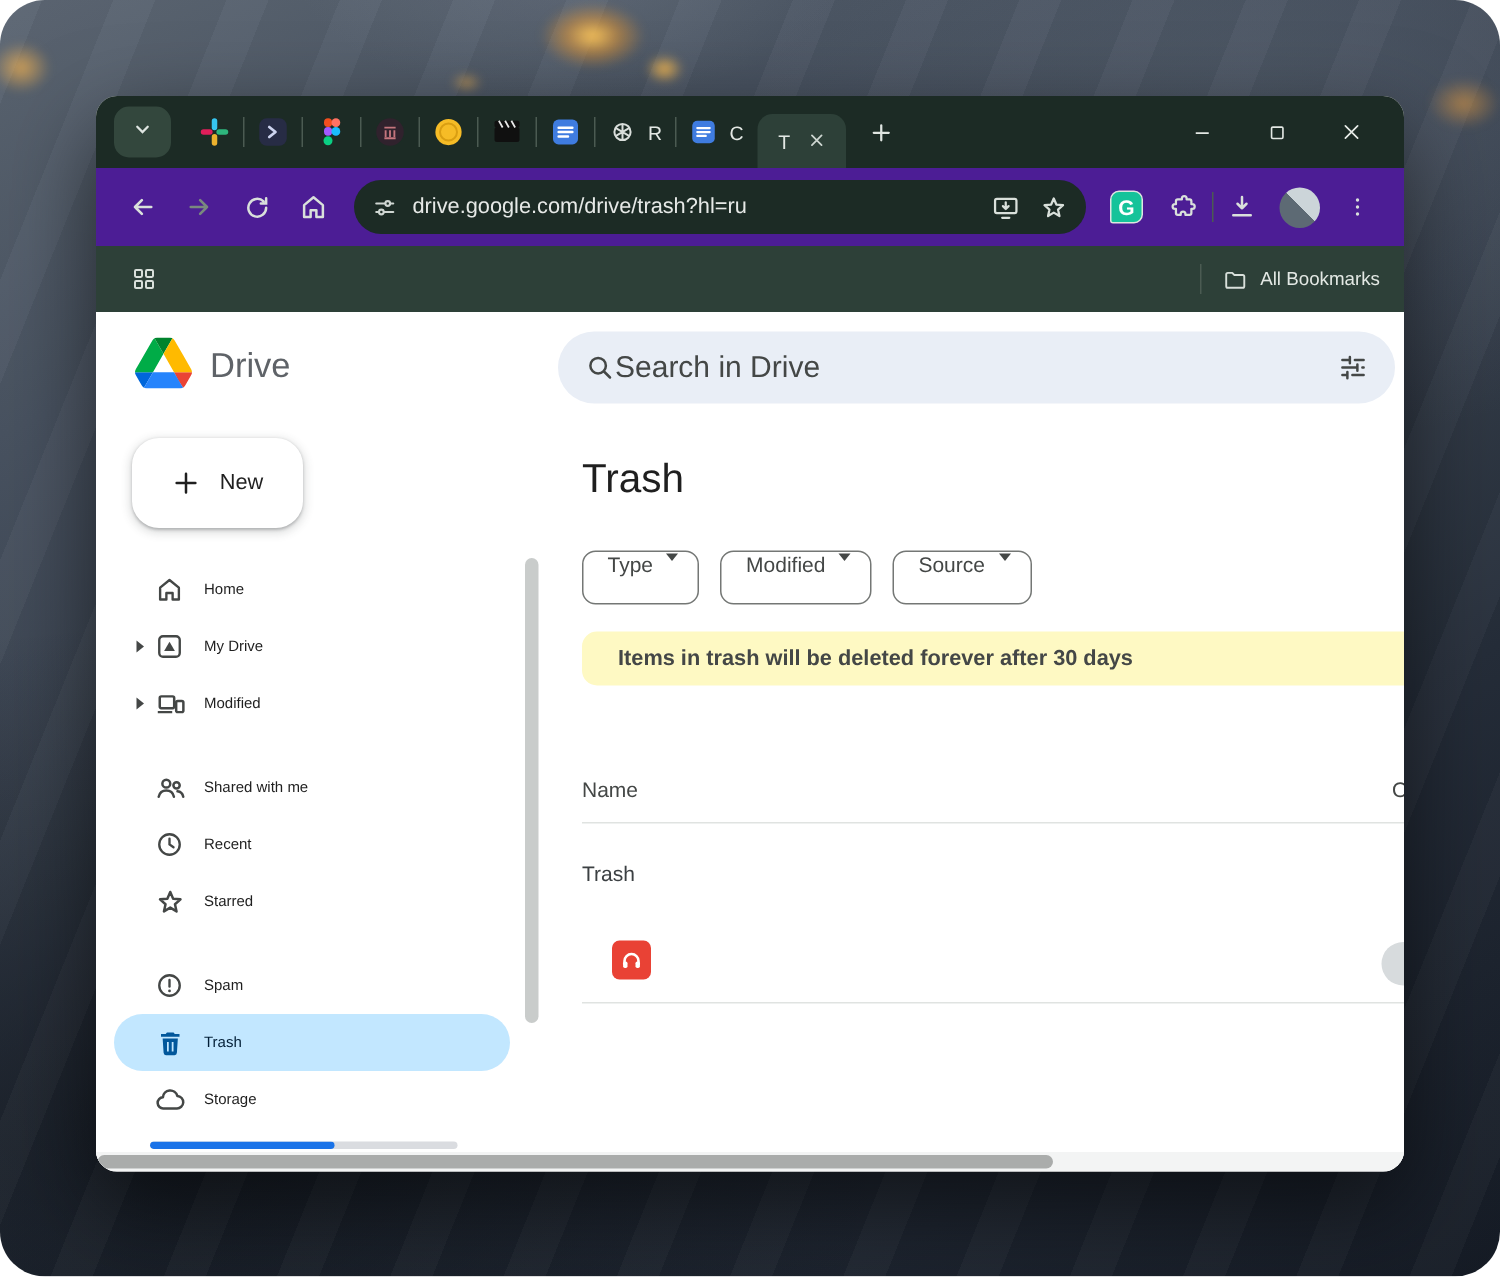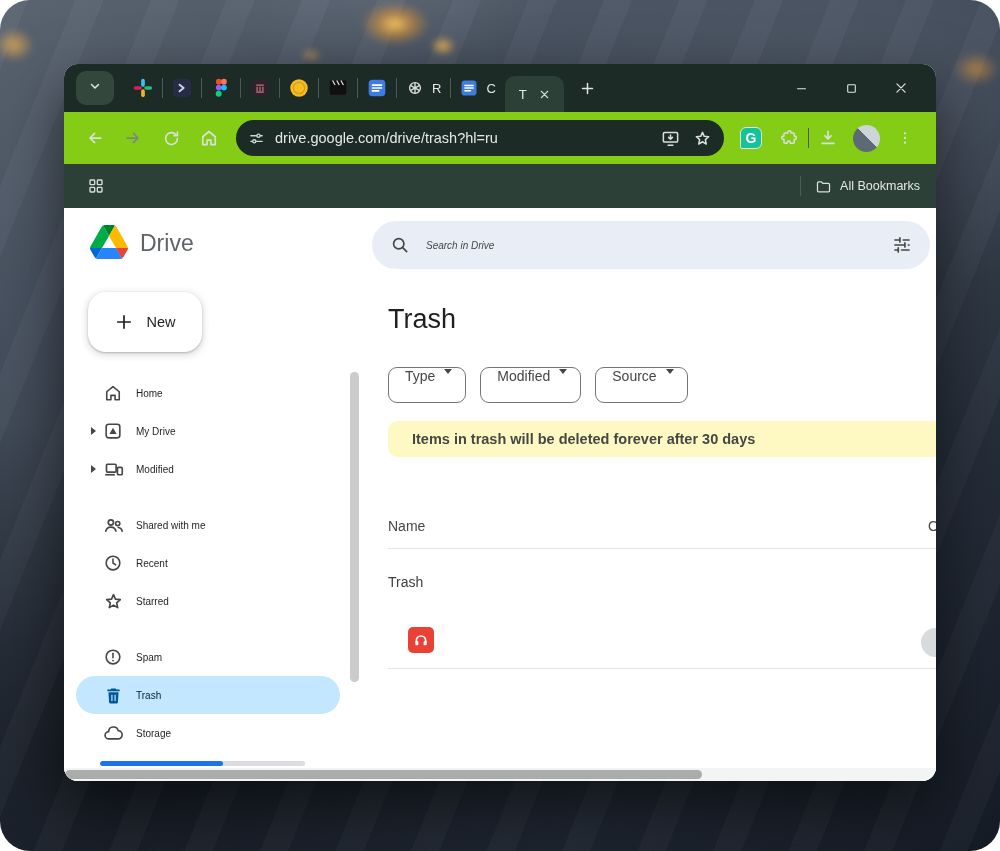--- a/index.html
+++ b/index.html
@@ -29,21 +29,21 @@
   .ptab{width:38px;height:34px;display:flex;align-items:center;justify-content:center;}
   .ptab svg,.ptab .gicon{width:20px;height:20px;}
   .vsep{width:1px;height:20px;background:#4b5b52;align-self:center;}
   .tab{display:flex;align-items:center;align-self:center;height:34px;padding:0 9px;color:#e3e8e4;font-size:13px;gap:8px;}
   .tab-active{align-self:flex-end;height:36px;background:#2d4038;border-radius:10px 10px 0 0;padding:0 14px;gap:12px;}
   .tab-close{color:#cdd5d0;font-size:15px;line-height:1;}
   .newtab-btn{align-self:center;width:36px;height:36px;display:flex;align-items:center;justify-content:center;color:#dfe5e1;margin-left:6px;}
   .win-controls{position:absolute;right:10px;top:0;height:48px;display:flex;align-items:center;}
   .win-btn{width:50px;height:48px;display:flex;align-items:center;justify-content:center;color:#e3e8e4;}
 
-  .toolbar{position:absolute;left:0;top:48px;right:0;height:52px;background:#84cc16;display:flex;align-items:center;padding:16px 12px;}
+  .toolbar{position:absolute;left:0;top:48px;right:0;height:52px;background:#4c1d95;display:flex;align-items:center;padding:16px 12px;}
   .tb-btn{width:38px;height:38px;display:flex;align-items:center;justify-content:center;color:#d9e0db;flex:0 0 auto;}
   .tb-btn.dim{color:#79887f;}
   .omnibox{flex:1;height:36px;border-radius:18px;background:#1c2b25;display:flex;align-items:center;margin:0 8px;padding:0 6px 0 12px;min-width:0;}
   .site-icon{color:#cfd6d2;display:flex;}
   .url-text{color:#e6e9e7;font-size:14.5px;margin-left:10px;flex:1;white-space:nowrap;overflow:hidden;}
   .omni-btn{width:32px;height:32px;display:flex;align-items:center;justify-content:center;color:#d9e0db;flex:0 0 auto;}
   .grammarly{width:22px;height:22px;border-radius:6px 6px 6px 2px;background:#15c39a;color:#fff;display:flex;align-items:center;justify-content:center;
     font-size:14px;font-weight:bold;margin:0 8px;border:1.5px solid #dfe5e1;}
   .avatar{width:27px;height:27px;border-radius:50%;background:linear-gradient(45deg,#5d6a74 0 52%,#ccd5d9 52% 100%);margin:0 6px;flex:0 0 auto;}
 
@@ -51,21 +51,21 @@
   .bm-spacer{flex:1;}
   .bm-label{color:#e3e8e4;font-size:12.5px;margin-left:8px;}
   .bm-right{display:flex;align-items:center;color:#d9e0db;}
 
   
   .drive{position:absolute;left:0;top:144px;right:0;bottom:0;background:#fff;color:#1f1f1f;}
   .drive-logo{position:absolute;left:26px;top:17px;}
   .drive-brand{position:absolute;left:76px;top:22px;font-size:23px;color:#5f6368;}
   .search-pill{position:absolute;left:308px;right:6px;top:13px;height:48px;border-radius:24px;background:#e9eef6;
     display:flex;align-items:center;padding:0 18px;color:#444746;}
-  .search-ph{font-size:10px;margin-left:16px;flex:1;color:#444746;font-style:italic;}
+  .search-ph{font-size:20px;flex:1;color:#444746;}
 
   .new-btn{position:absolute;left:24px;top:84px;width:114px;height:60px;border-radius:18px;background:#fff;
     box-shadow:0 1px 2px rgba(60,64,67,.3),0 2px 6px 2px rgba(60,64,67,.15);
     display:flex;align-items:center;justify-content:center;gap:12px;font-size:14.5px;font-weight:500;color:#1f1f1f;}
 
   .nav{position:absolute;left:12px;top:166px;width:264px;}
   .nav-item{height:38px;border-radius:19px;display:flex;align-items:center;padding:0 10px 0 8px;font-size:10px;color:#1f1f1f;}
   .nav-item .slot{width:18px;display:flex;align-items:center;justify-content:center;}
   .nav-item .arrow{width:0;height:0;border-left:5px solid #444746;border-top:4px solid transparent;border-bottom:4px solid transparent;}
   .nav-ic{width:22px;height:22px;display:flex;align-items:center;justify-content:center;color:#444746;}

